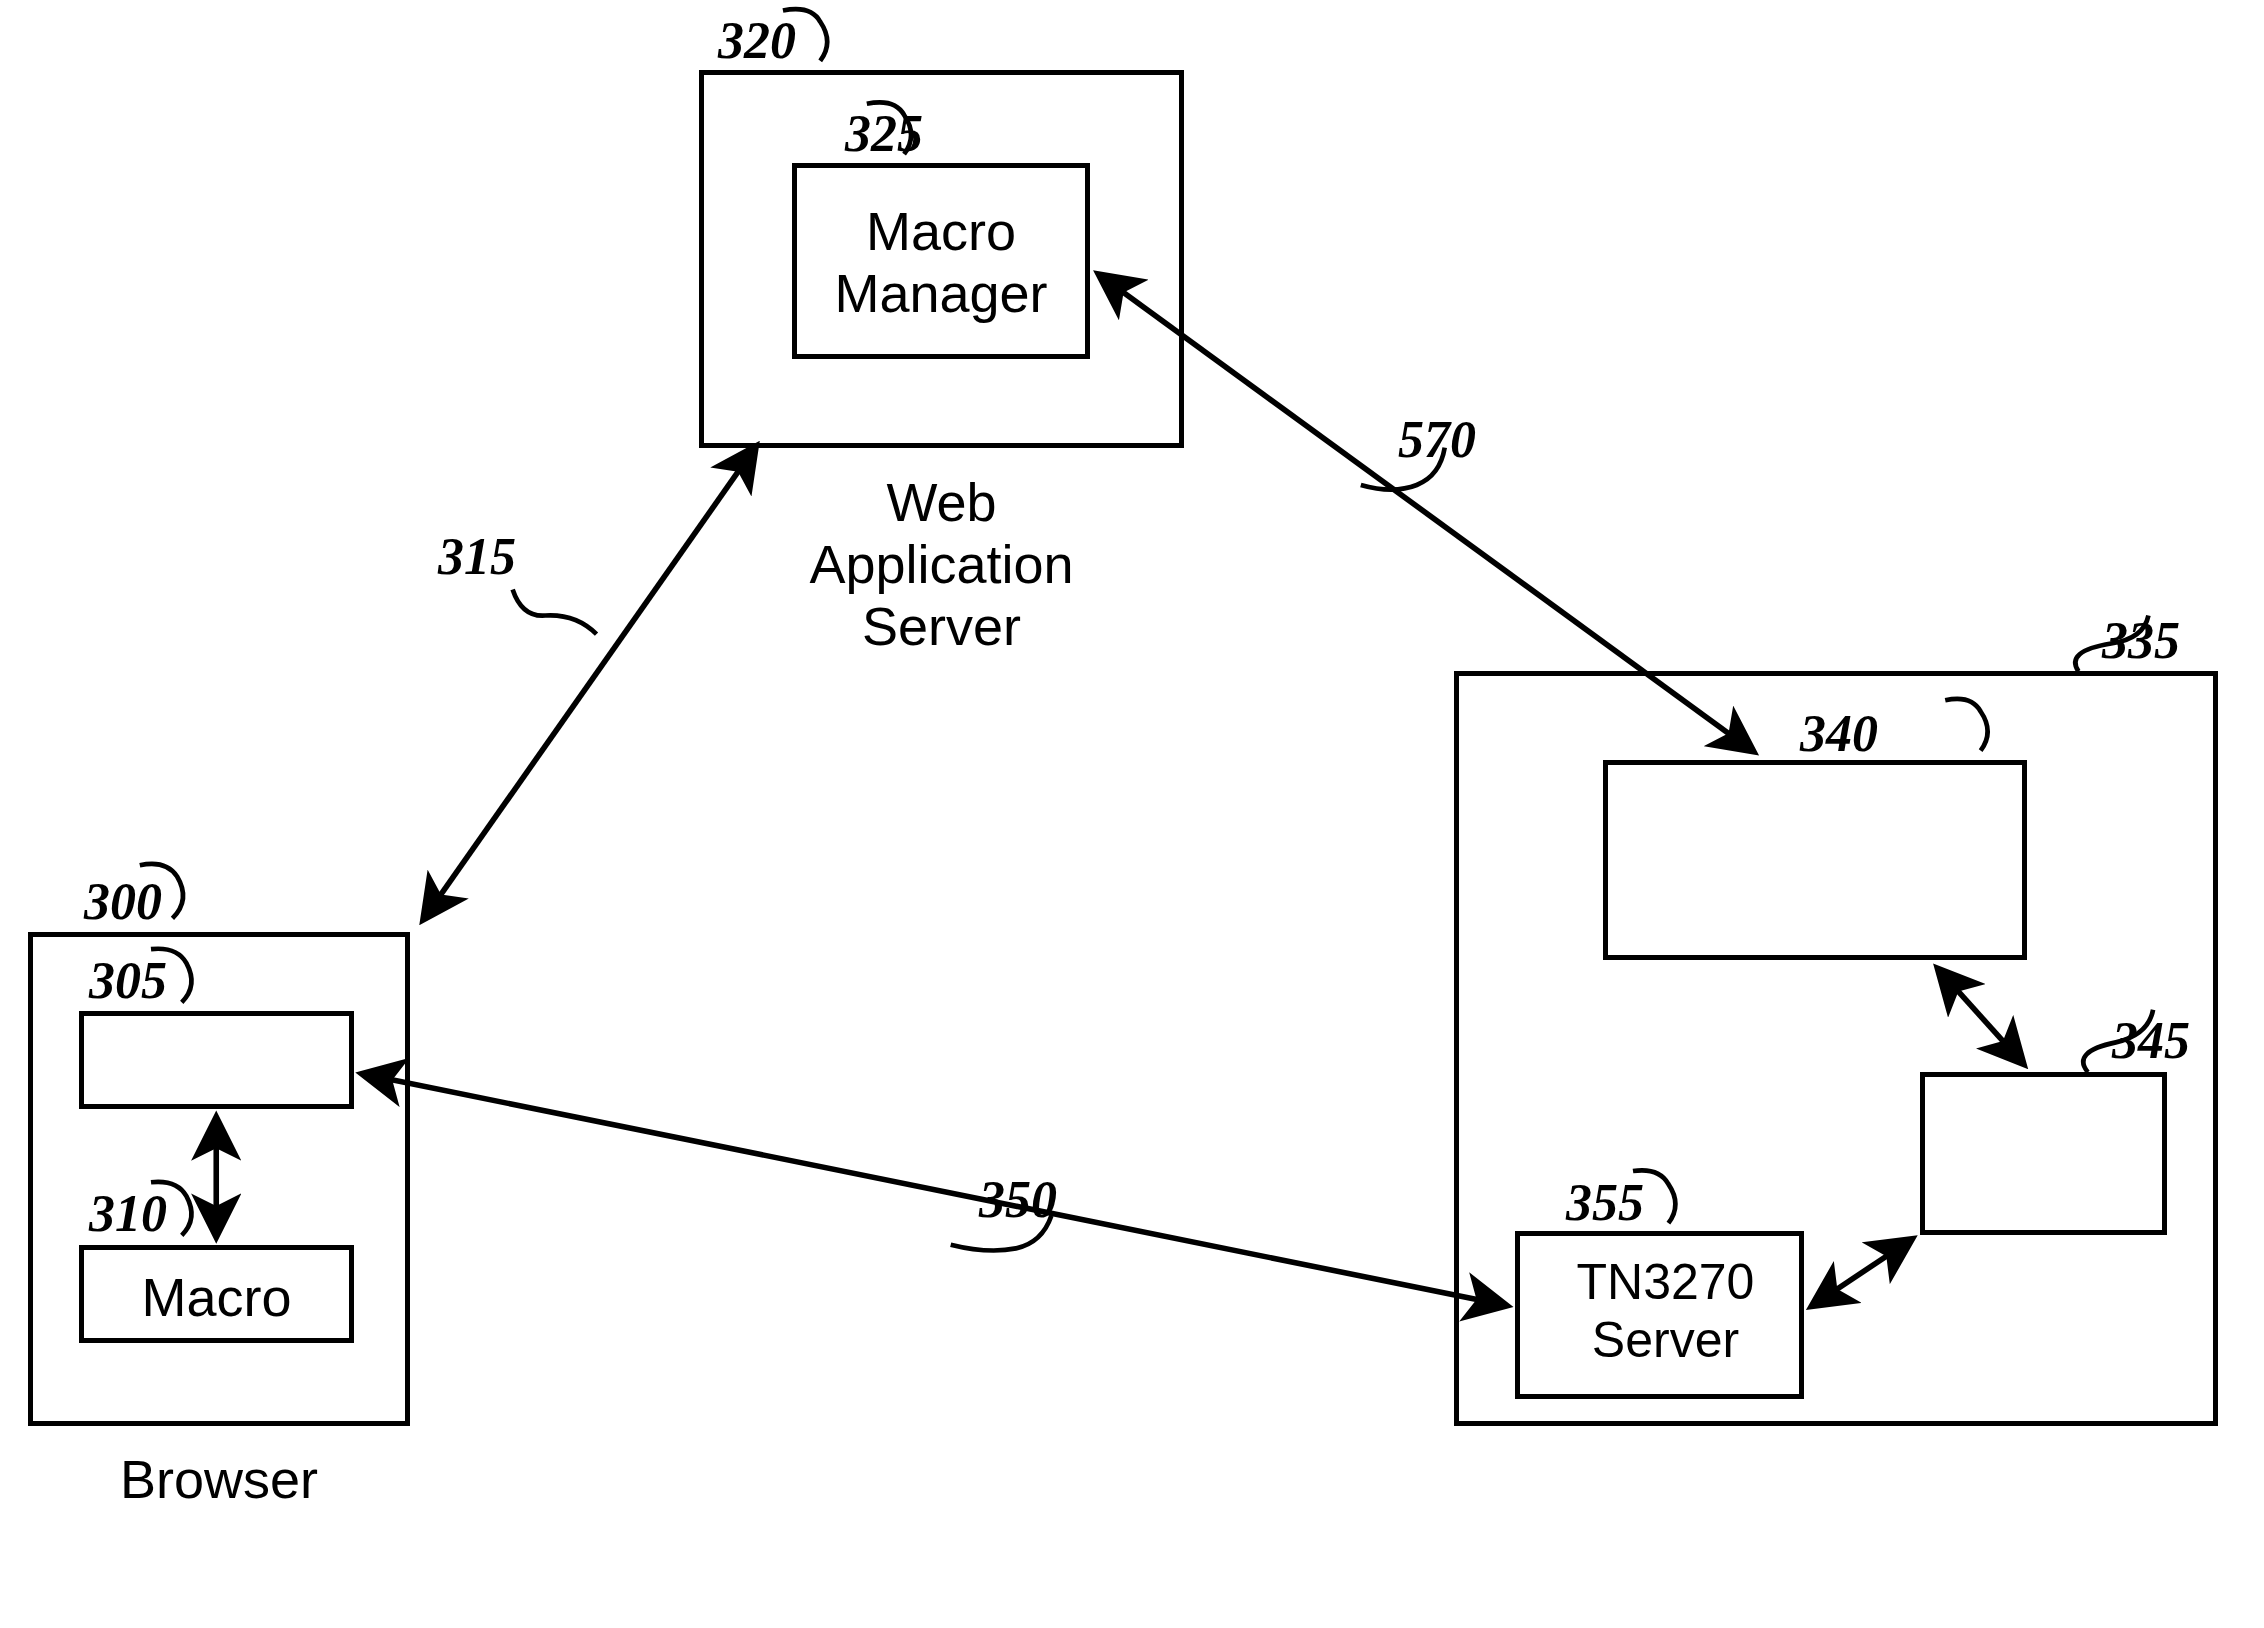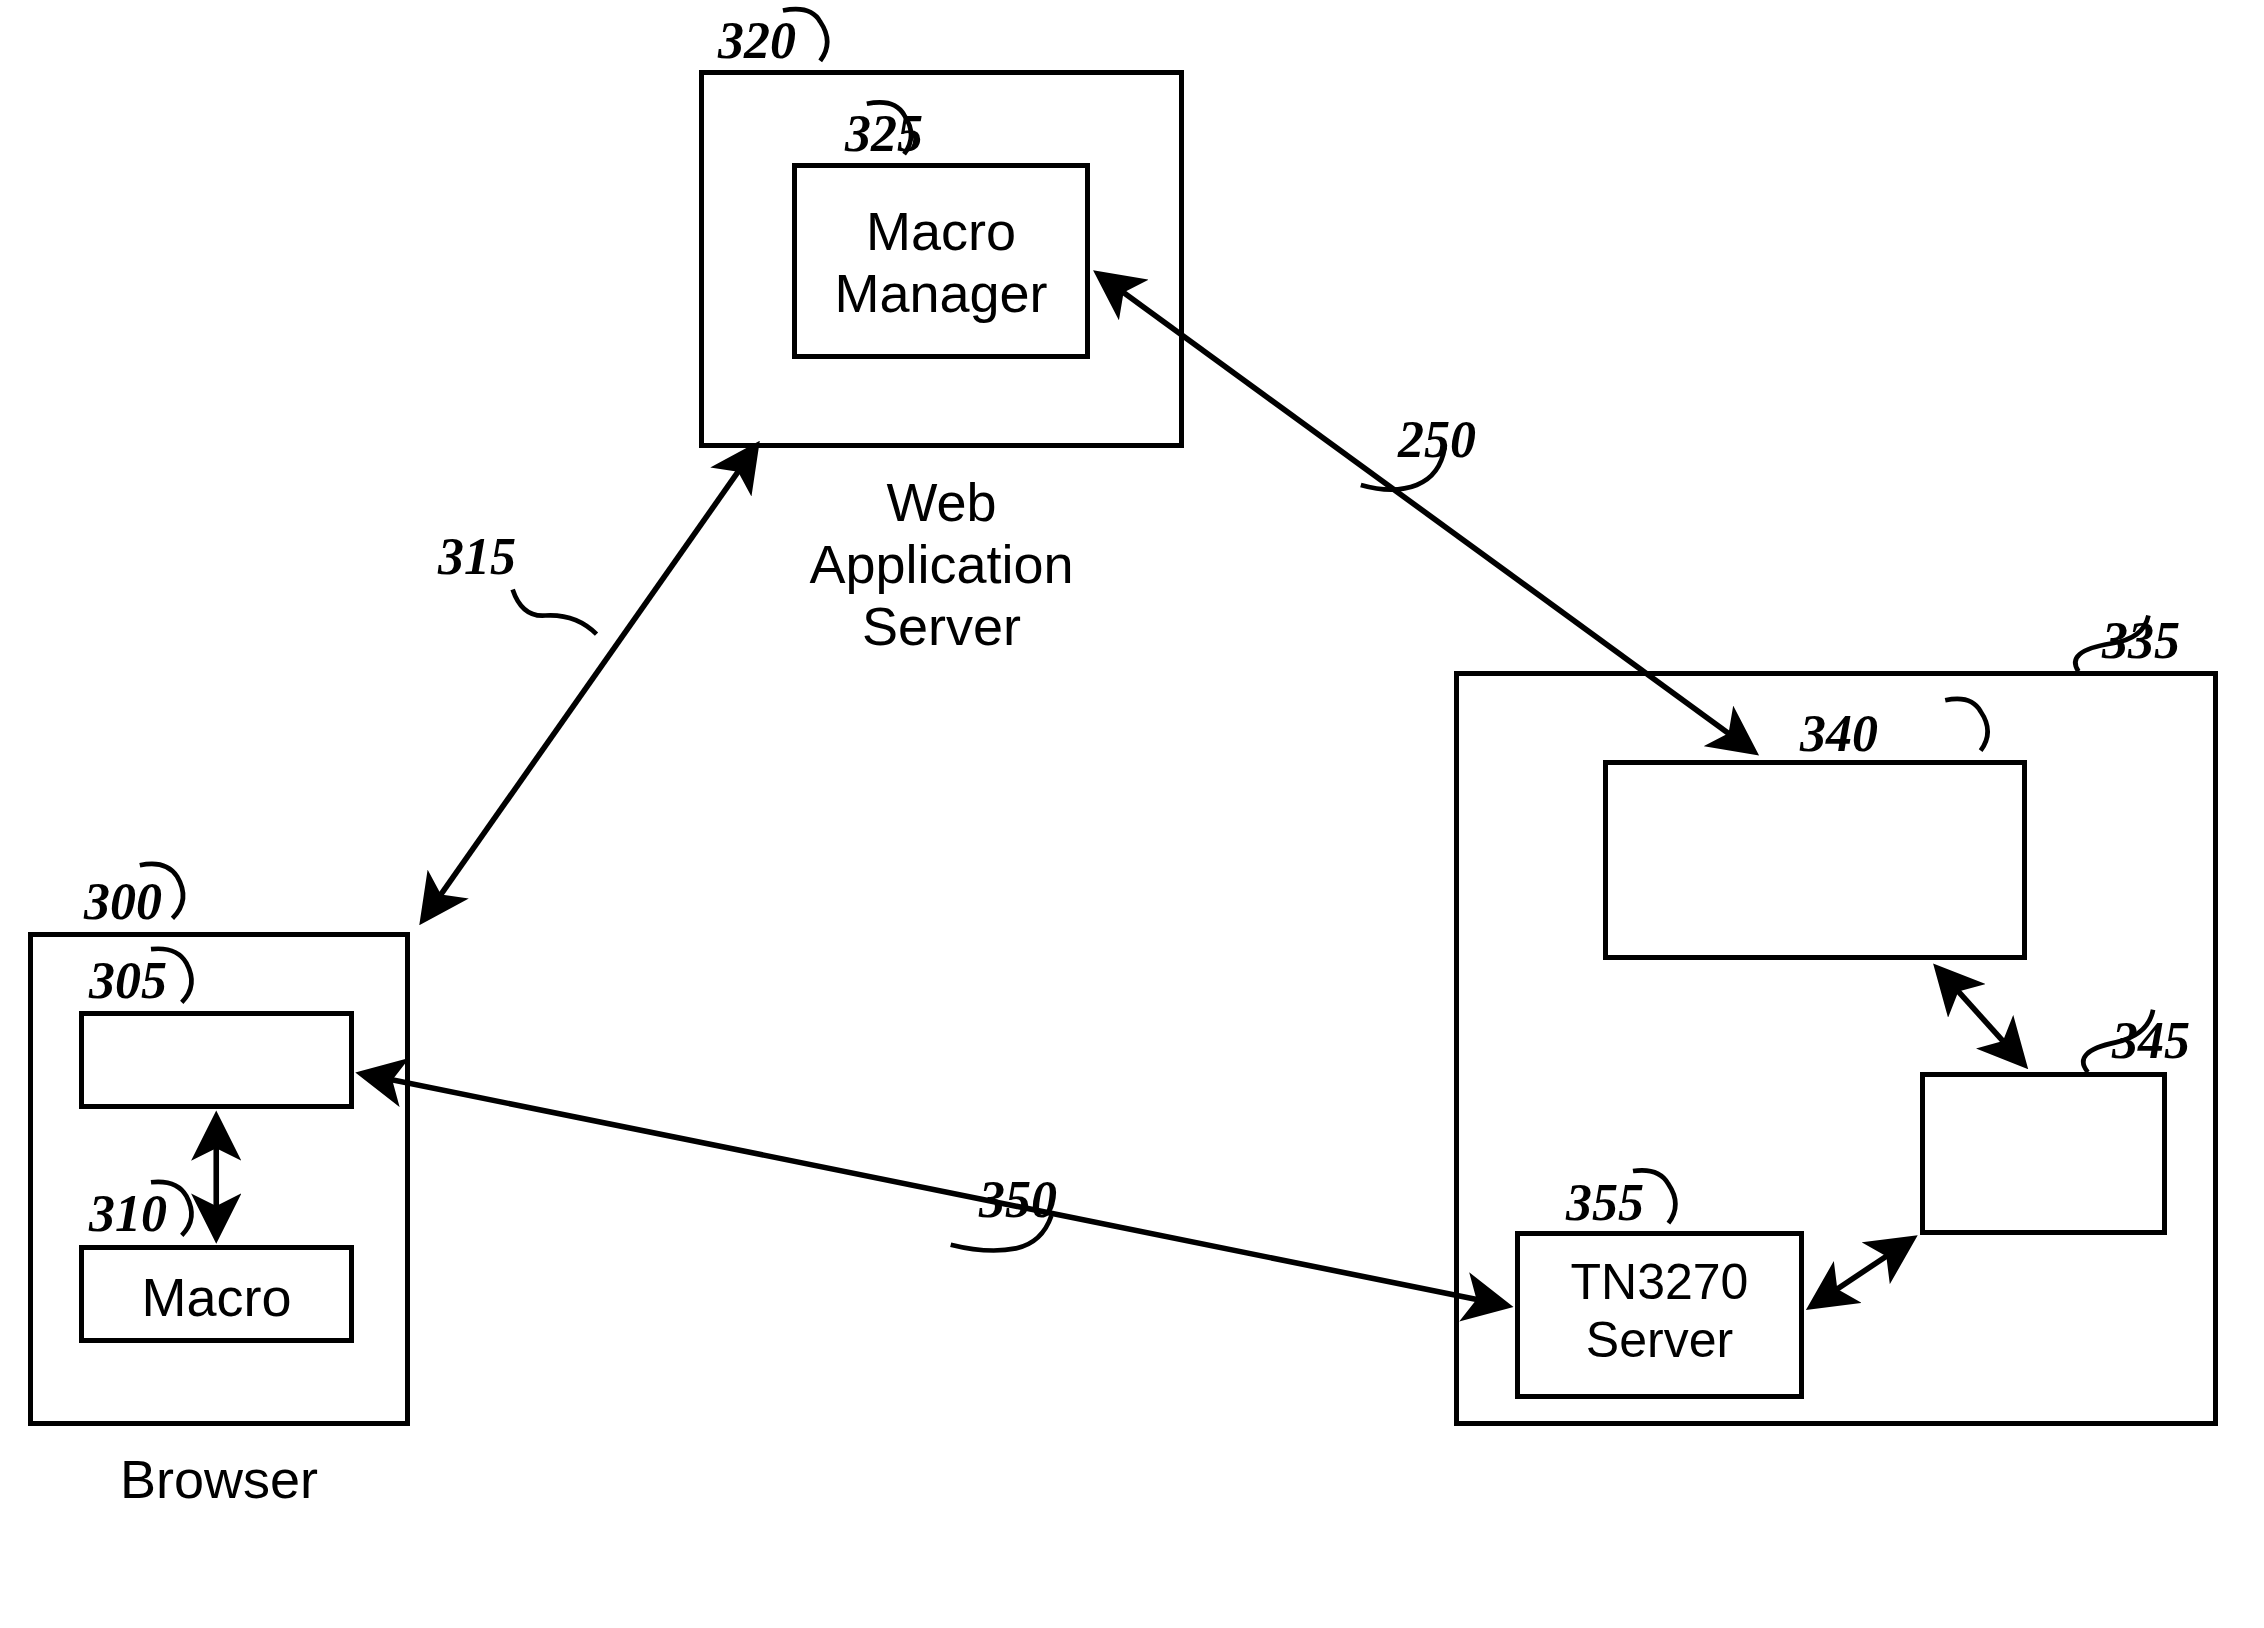--- a/index.html
+++ b/index.html
@@ -68,30 +68,30 @@
 Application
 Server</div>
 
   <div class="box" style="left:1454px; top:671px; width:764px; height:755px;"></div>
 
   <div class="box" style="left:1603px; top:760px; width:424px; height:200px;"></div>
 
   <div class="box" style="left:1920px; top:1072px; width:247px; height:163px;"></div>
 
   <div class="box" style="left:1515px; top:1231px; width:289px; height:168px;"></div>
-  <div class="label" style="left:1515px; top:1254px; width:289px; font-size:50px; white-space:pre-line;">TN3270
+  <div class="label" style="left:1515px; top:1254px; width:289px; font-size:50px; white-space:pre-line;padding-left:6px;">TN3270
 Server</div>
 
   <div class="ref" style="left:84px; top:872px; font-size:52px;">300</div>
   <div class="ref" style="left:89px; top:951px; font-size:52px;">305</div>
   <div class="ref" style="left:89px; top:1184px; font-size:52px;">310</div>
   <div class="ref" style="left:438px; top:527px; font-size:52px;">315</div>
   <div class="ref" style="left:718px; top:11.2px; font-size:52px;">320</div>
   <div class="ref" style="left:797px; top:104px; font-size:52px;margin-left:48px;">325</div>
-  <div class="ref" style="left:1398px; top:410px; font-size:52px;">250</div>
+  <div class="ref" style="left:1398px; top:410px; font-size:52px;">570</div>
   <div class="ref" style="left:2102px; top:611px; font-size:52px;">335</div>
   <div class="ref" style="left:1800px; top:704px; font-size:52px;text-align:right;">340</div>
   <div class="ref" style="left:2112px; top:1011px; font-size:52px;">345</div>
   <div class="ref" style="left:979px; top:1170px; font-size:52px;">350</div>
   <div class="ref" style="left:1566px; top:1173px; font-size:52px;">355</div>
 
   <svg class="overlay" viewBox="0 0 2429 1747">
     <defs>
       <marker id="ah" viewBox="0 0 12 12" refX="10" refY="6" markerWidth="9" markerHeight="9" orient="auto-start-reverse" markerUnits="strokeWidth">
         <path d="M0,0 L12,6 L0,12 L3,6 Z" fill="#000"></path>

